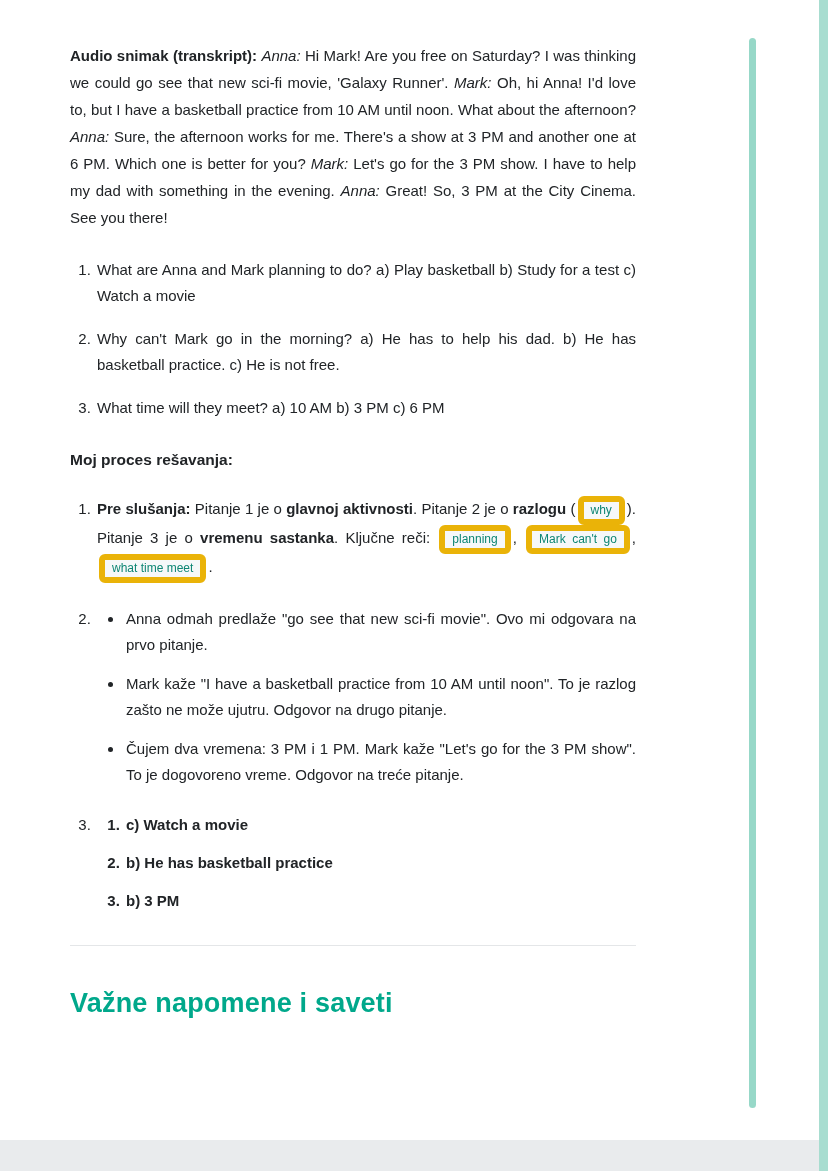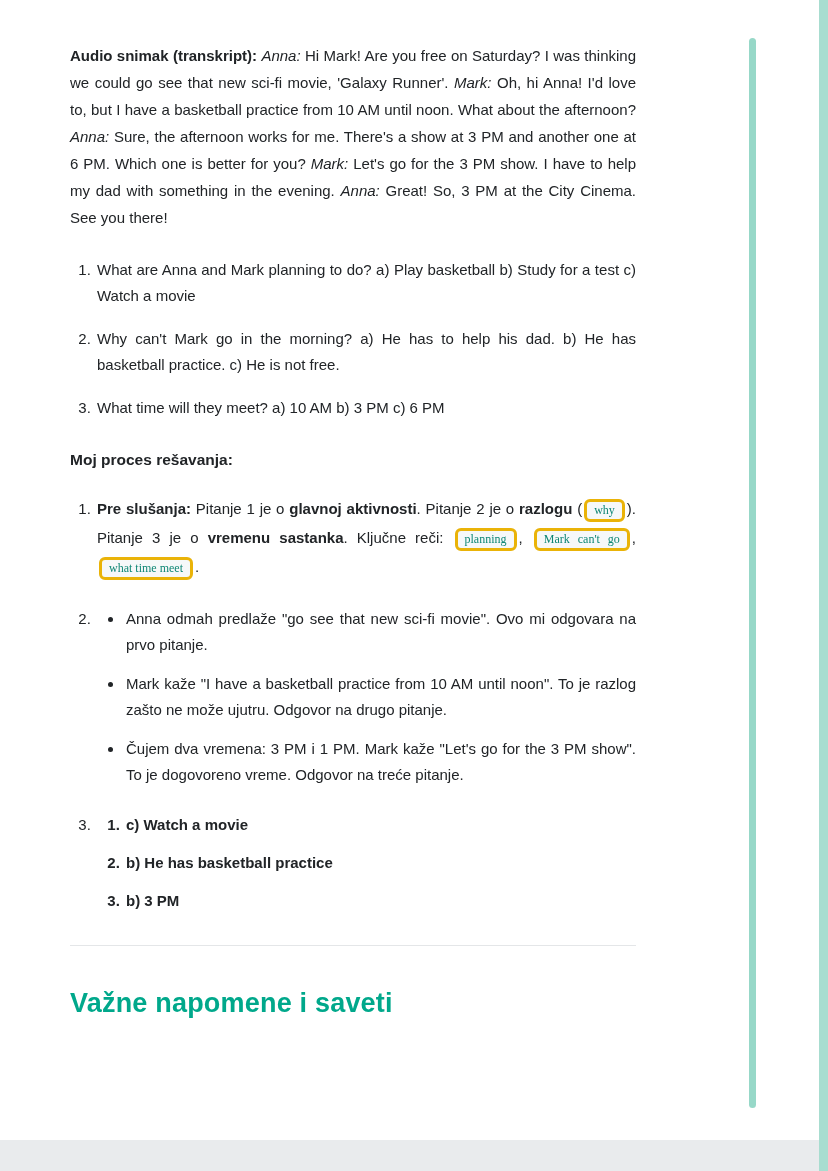--- a/index.html
+++ b/index.html
@@ -27,25 +27,25 @@
     margin-bottom:26px;
   }
   .subhead {
     font-size:15.5px;
     font-weight:700;
     margin:0 0 26px 0;
   }
   .seg-b { font-weight:700; }
   .seg-i { font-style:italic; }
   code.seg-c {
-    font-family:Liberation Serif, serif;
+    font-family:Liberation Sans, sans-serif;
     font-size:12px;
     color:#0E8674;
     background:#f6f8f9;
-    border:3px solid #eab308;
+    border:6px solid #eab308;
     border-radius:6px;
     padding:1px 7px 2px;
     margin:0 2px;
     white-space:nowrap;
   }
 
   ol.num-list { margin:0 0 30px 0; padding-left:25px; }
   ol.num-list > li {
     font-size:15px;
     line-height:26px;

